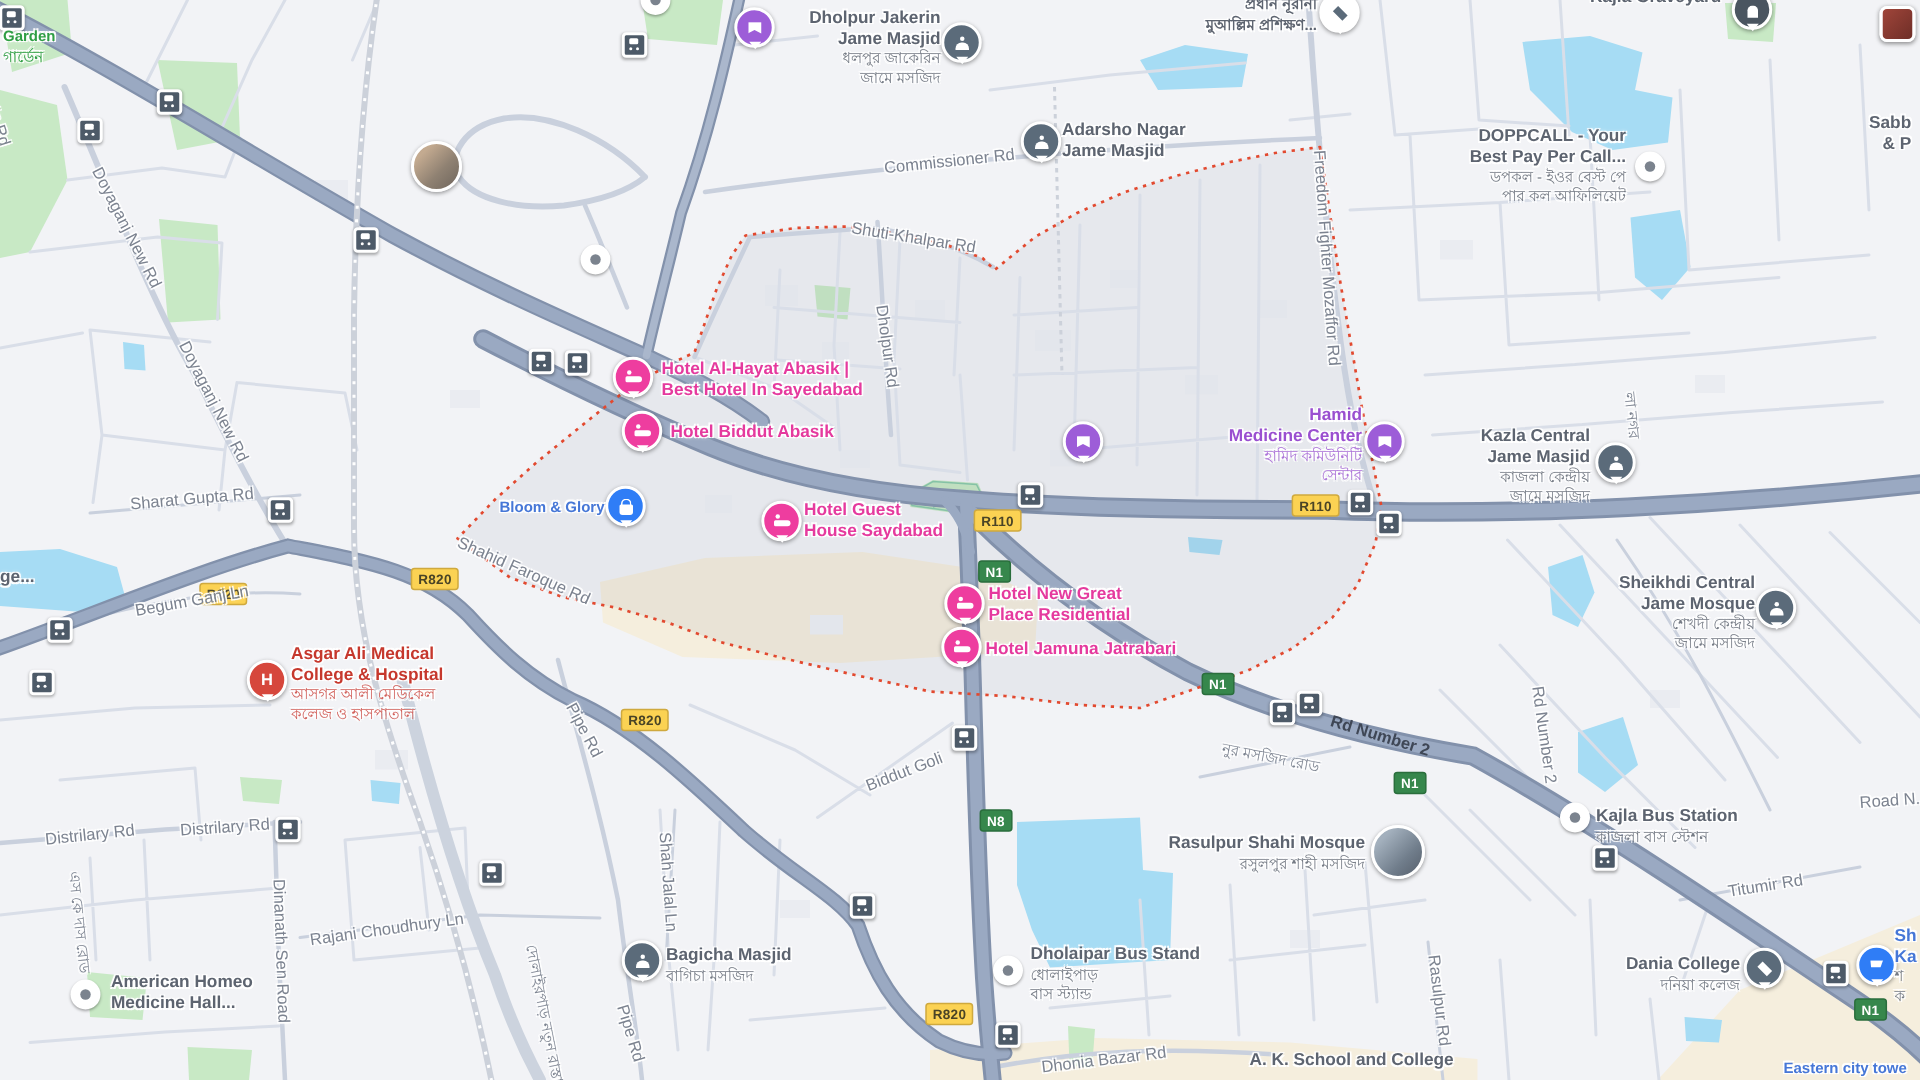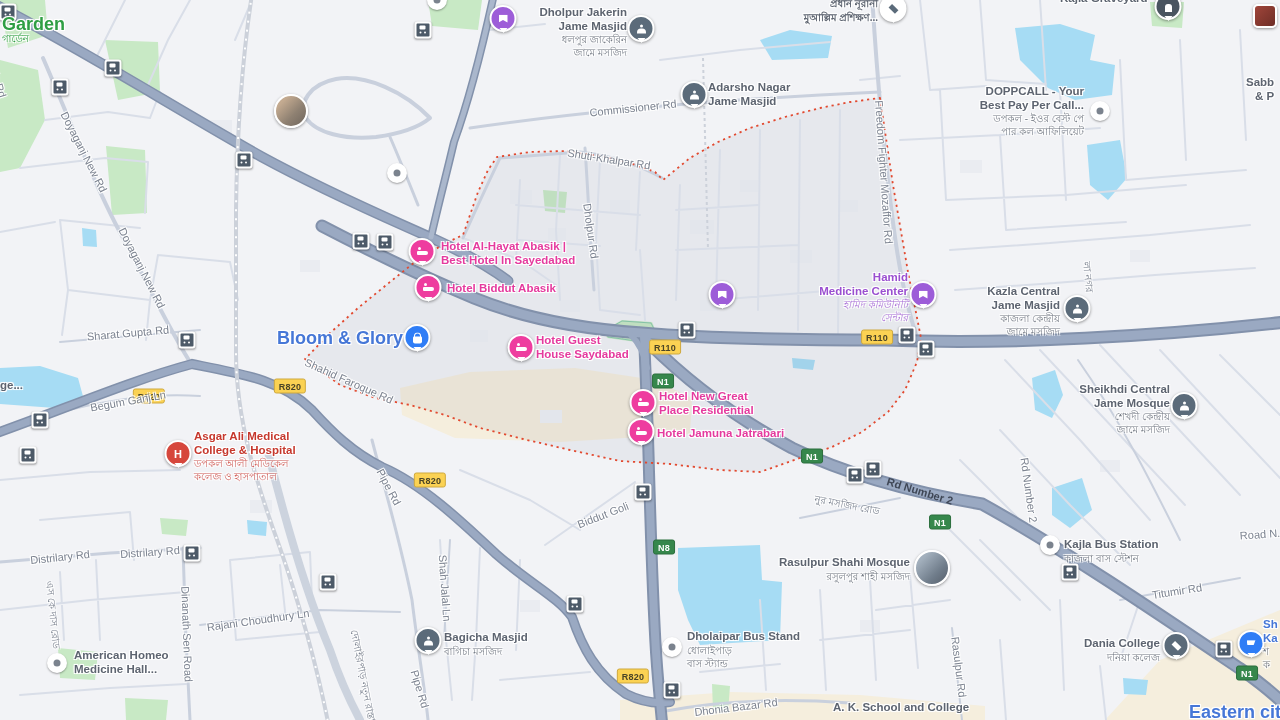--- a/index.html
+++ b/index.html
@@ -13,22 +13,22 @@
   .bn{font-weight:400;font-size:10px;line-height:12px;color:#757b85;margin-top:1px;
       text-shadow:-1px -1px 0 rgba(255,255,255,.95),1px -1px 0 rgba(255,255,255,.95),
                   -1px 1px 0 rgba(255,255,255,.95),1px 1px 0 rgba(255,255,255,.95),0 0 3px #fff;}
   .road{font-weight:400;font-size:11px;color:#7c8390;
       text-shadow:-1px -1px 0 rgba(255,255,255,.9),1px -1px 0 rgba(255,255,255,.9),
                   -1px 1px 0 rgba(255,255,255,.9),1px 1px 0 rgba(255,255,255,.9),0 0 3px #fff;}
   .sm{font-size:10px;}
   .onroad{color:#3f4756;font-weight:700;text-shadow:none;}
   .pink{color:#e53a9e;}
   .blue{color:#4677d7;} .red{color:#c6382d;} .redbn{color:#d2605a;}
-  .purple{color:#9a4fd0;} .purplebn{color:#ad74d9;font-style:italic;} .green{color:#2f9e44;}
-  .b12{font-size:18px;}
+  .purple{color:#9a4fd0;} .purplebn{color:#ad74d9;} .green{color:#2f9e44;}
+  .b12{font-size:10px;}
   .rt{text-align:right;}
   
   .pin{position:absolute;width:23px;height:23px;border-radius:50%;border:2px solid #fff;
        box-shadow:0 1px 3px rgba(0,0,0,.4);transform:translate(-50%,-56%);z-index:25;}
   .pin::after{content:'';position:absolute;left:50%;bottom:-7px;transform:translateX(-50%);
        border:4px solid transparent;border-top:5px solid #fff;}
   .pk{background:#ee3d9f;} .pu{background:#9d5dd8;} .sl{background:#5b6b7a;}
   .wh{background:#fff;} .dk{background:#4a5560;} .rd{background:#d6473c;} .bl{background:#2f7df6;}
   .gl{position:absolute;left:50%;top:50%;transform:translate(-50%,-50%);}
   .gl-bed{width:11px;height:4px;background:#fff;border-radius:1px 2px 2px 1px;margin-top:1px;}
@@ -402,21 +402,21 @@
 <div class="l" style="left:659px;top:390px">
   <div class="t pink">Hotel New Great</div>
   <div class="t pink">Place Residential</div>
 </div>
 <div class="l" style="left:657px;top:427px">
   <div class="t pink">Hotel Jamuna Jatrabari</div>
 </div>
 <div class="l" style="left:194px;top:430px">
   <div class="t red">Asgar Ali Medical</div>
   <div class="t red">College &amp; Hospital</div>
-  <div class="bn redbn">ডপকল আলী মেডিকেল</div>
+  <div class="bn redbn">আসগর আলী মেডিকেল</div>
   <div class="bn redbn">কলেজ ও হাসপাতাল</div>
 </div>
 <div class="l rt" style="left:1170px;top:383px;transform:translateX(-100%)">
   <div class="t">Sheikhdi Central</div>
   <div class="t">Jame Mosque</div>
   <div class="bn">শেখদী কেন্দ্রীয়</div>
   <div class="bn">জামে মসজিদ</div>
 </div>
 <div class="l" style="left:1064px;top:538px">
   <div class="t">Kajla Bus Station</div>

